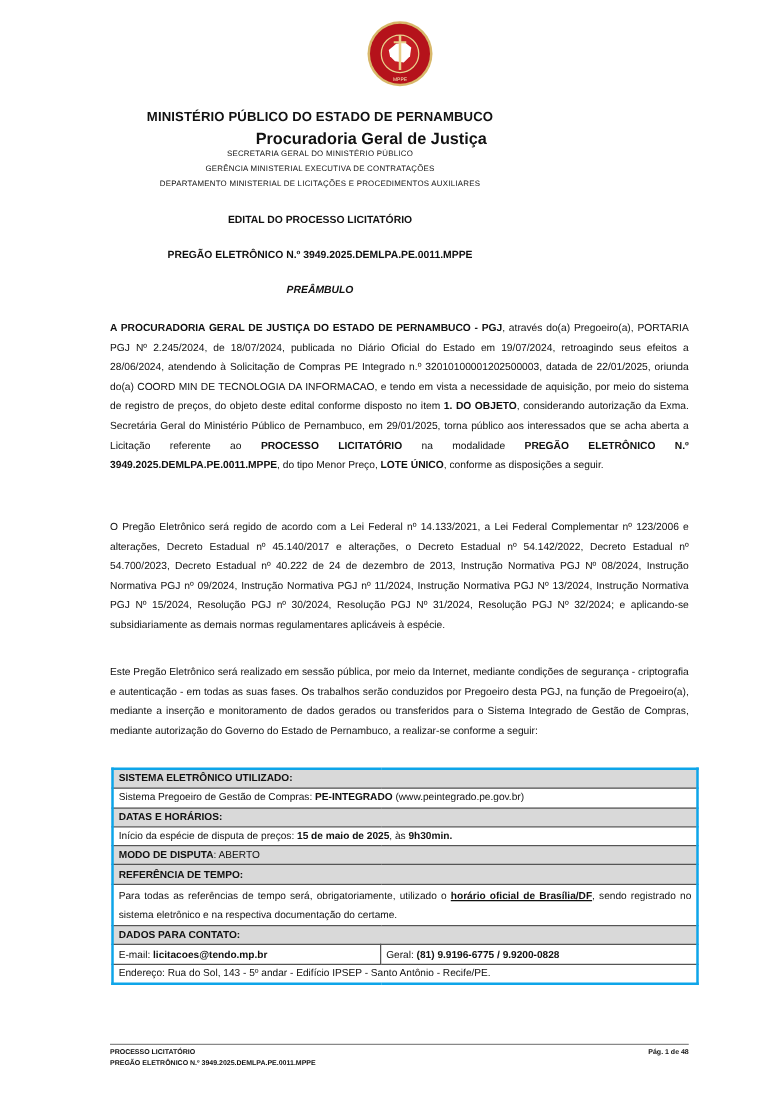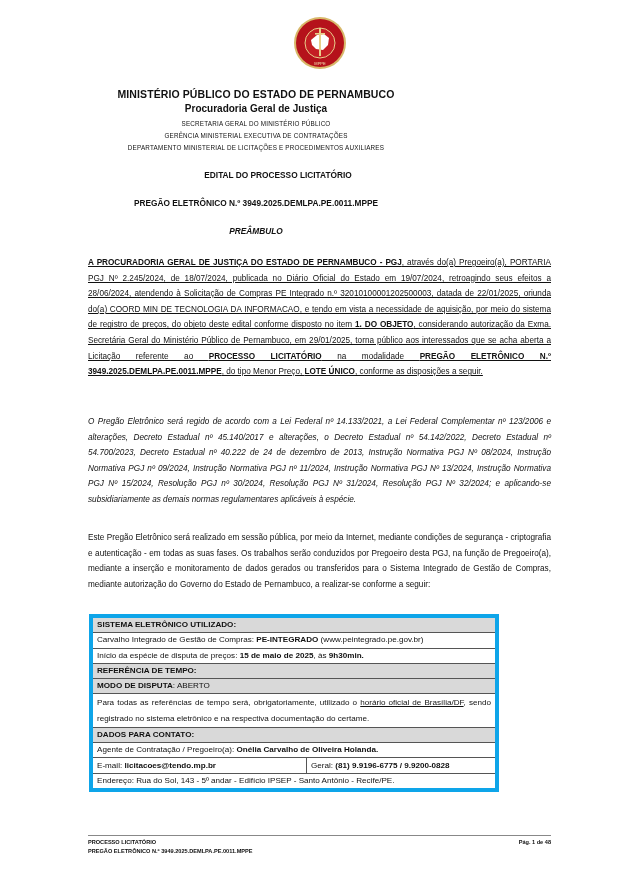--- a/index.html
+++ b/index.html
@@ -1,37 +1,37 @@
 <!DOCTYPE html>
 <html><head>
 <meta charset="utf-8">
 <style>
   html, body { margin:0; padding:0; background:#ffffff; }
   body { width:620px; height:877px; position:relative; overflow:hidden; font-family:"Liberation Sans", sans-serif; color:#111; }
   .page { position:absolute; left:0; top:0; width:620px; height:877px; background:#fff; }
   .logo { position:absolute; left:293px; top:16px; width:54px; height:54px; }
   .hdr { position:absolute; left:0; width:512px; text-align:center; }
   .h1 { top:88px; font-weight:bold; font-size:10.5px; letter-spacing:0.1px; }
-  .h2 { top:103px; font-weight:bold; font-size:10px; }
+  .h2 { top:103px; font-weight:bold; font-size:13px;margin-left:41px; }
   .h3 { top:120px; font-size:6.3px; letter-spacing:0.2px; }
   .h4 { top:132px; font-size:6.3px; letter-spacing:0.2px; }
   .h5 { top:144px; font-size:6.3px; letter-spacing:0.2px; }
-  .t1 { top:170px; font-weight:bold; font-size:8.3px;margin-left:22px; }
+  .t1 { top:170px; font-weight:bold; font-size:8.3px; }
   .t2 { top:198px; font-weight:bold; font-size:8.3px; }
   .t3 { top:226px; font-weight:bold; font-size:8.3px;font-style:italic; }
   .para { position:absolute; left:88px; width:463px; font-size:8.2px; line-height:15.6px; text-align:justify; }
-  .p1 { top:255px;text-decoration:underline; }
-  .p2 { top:414px;font-style:italic; }
+  .p1 { top:255px; }
+  .p2 { top:414px; }
   .p3 { top:530px; }
   b { font-weight:bold; }
-  .tbl { position:absolute; left:89px; top:614px; width:410px; border:4px solid #0ea5e9; border-collapse:collapse; font-size:8.1px;padding-left:45px; }
+  .tbl { position:absolute; left:89px; top:614px; width:470px; border:2px solid #0ea5e9; border-collapse:collapse; font-size:8.1px;padding-left:45px; }
   .tbl td { border:1px solid #555; padding:0 4px; height:14.3px; line-height:14px; vertical-align:middle; }
   .tbl tr.hd td { background:#d9d9d9; font-weight:bold; }
   .tbl td.just { text-align:justify; line-height:15.2px; padding-top:1px; padding-bottom:1px; }
-  .u { text-decoration:underline; font-weight:normal; }
+  .u { text-decoration:underline; font-weight:bold; }
   .footer-line { position:absolute; left:88px; top:835px; width:463px; border-top:1px solid #888; }
   .ft { position:absolute; font-size:5.6px; font-weight:bold; }
   .ft1 { left:88px; top:839px; }
   .ft2 { left:88px; top:848px; }
   .ft3 { right:69px; top:839px; }
 </style>
 </head>
 <body>
 
 <div class="page">
@@ -60,39 +60,39 @@
 
   <div class="para p2">O Pregão Eletrônico será regido de acordo com a Lei Federal nº 14.133/2021, a Lei Federal Complementar nº 123/2006 e alterações, Decreto Estadual nº 45.140/2017 e alterações, o Decreto Estadual nº 54.142/2022, Decreto Estadual nº 54.700/2023, Decreto Estadual nº 40.222 de 24 de dezembro de 2013, Instrução Normativa PGJ Nº 08/2024, Instrução Normativa PGJ nº 09/2024, Instrução Normativa PGJ nº 11/2024, Instrução Normativa PGJ Nº 13/2024, Instrução Normativa PGJ Nº 15/2024, Resolução PGJ nº 30/2024, Resolução PGJ Nº 31/2024, Resolução PGJ Nº 32/2024; e aplicando-se subsidiariamente as demais normas regulamentares aplicáveis à espécie.</div>
   <div class="para p3">Este Pregão Eletrônico será realizado em sessão pública, por meio da Internet, mediante condições de segurança - criptografia e autenticação - em todas as suas fases. Os trabalhos serão conduzidos por Pregoeiro desta PGJ, na função de Pregoeiro(a), mediante a inserção e monitoramento de dados gerados ou transferidos para o Sistema Integrado de Gestão de Compras, mediante autorização do Governo do Estado de Pernambuco, a realizar-se conforme a seguir:</div>
 
   <table class="tbl">
     <tbody>
         <tr class="hd">
           <td colspan="2">SISTEMA ELETRÔNICO UTILIZADO:</td>
         </tr>
     <tr>
-          <td colspan="2"><span>Carvalho Integrado de Gestão de Compras: </span><b>PE-INTEGRADO</b><span> (www.peintegrado.pe.gov.br)</span></td>
+          <td colspan="2"><span>Sistema Pregoeiro de Gestão de Compras: </span><b>PE-INTEGRADO</b><span> (www.peintegrado.pe.gov.br)</span></td>
+        </tr>
+    <tr class="hd">
+          <td colspan="2">DATAS E HORÁRIOS:</td>
         </tr>
     <tr>
           <td colspan="2"><span>Início da espécie de disputa de preços: </span><b>15 de maio de 2025</b><span>, às </span><b>9h30min.</b></td>
         </tr>
     <tr class="hd">
-          <td colspan="2">REFERÊNCIA DE TEMPO:</td>
+          <td colspan="2"><span>MODO DE DISPUTA</span><span style="font-weight:normal">: ABERTO</span></td>
         </tr>
     <tr class="hd">
-          <td colspan="2"><span>MODO DE DISPUTA</span><span style="font-weight:normal">: ABERTO</span></td>
+          <td colspan="2">REFERÊNCIA DE TEMPO:</td>
         </tr>
     <tr>
           <td colspan="2" class="just"><span>Para todas as referências de tempo será, obrigatoriamente, utilizado o </span><span class="u">horário oficial de Brasília/DF</span><span>, sendo registrado no sistema eletrônico e na respectiva documentação do certame.</span></td>
         </tr>
     <tr class="hd">
           <td colspan="2">DADOS PARA CONTATO:</td>
-        </tr>
-    <tr>
-          <td colspan="2"><span>Agente de Contratação / Pregoeiro(a): </span><b>Onélia Carvalho de Oliveira Holanda.</b></td>
         </tr>
     <tr>
       <td style="width:205px"><span>E-mail: </span><b>licitacoes@tendo.mp.br</b></td>
       <td><span>Geral: </span><b>(81) 9.9196-6775 / 9.9200-0828</b></td>
     </tr>
     <tr>
           <td colspan="2">Endereço: Rua do Sol, 143 - 5º andar - Edifício IPSEP - Santo Antônio - Recife/PE.</td>
         </tr>
   </tbody>
     </table>

